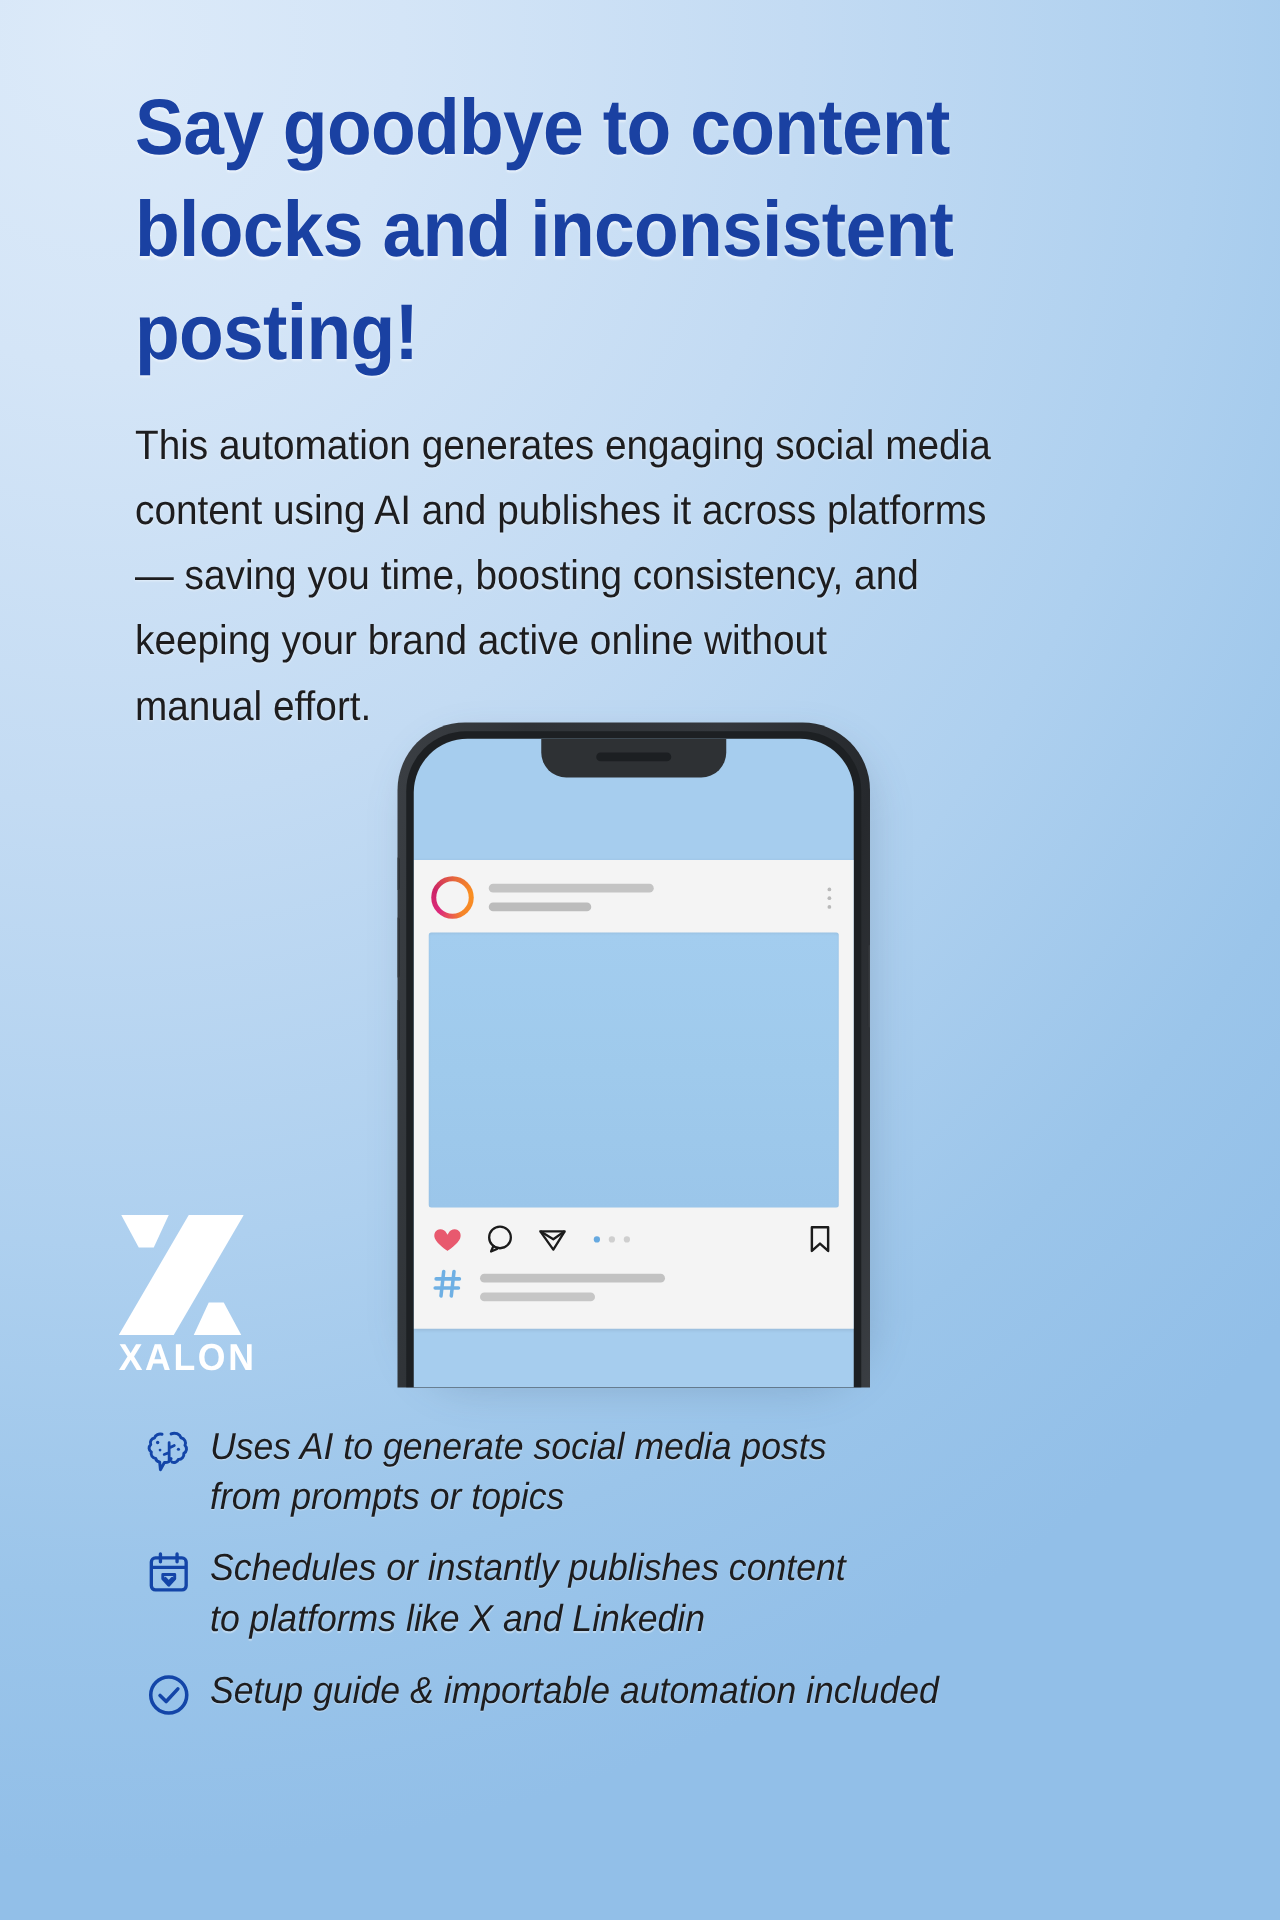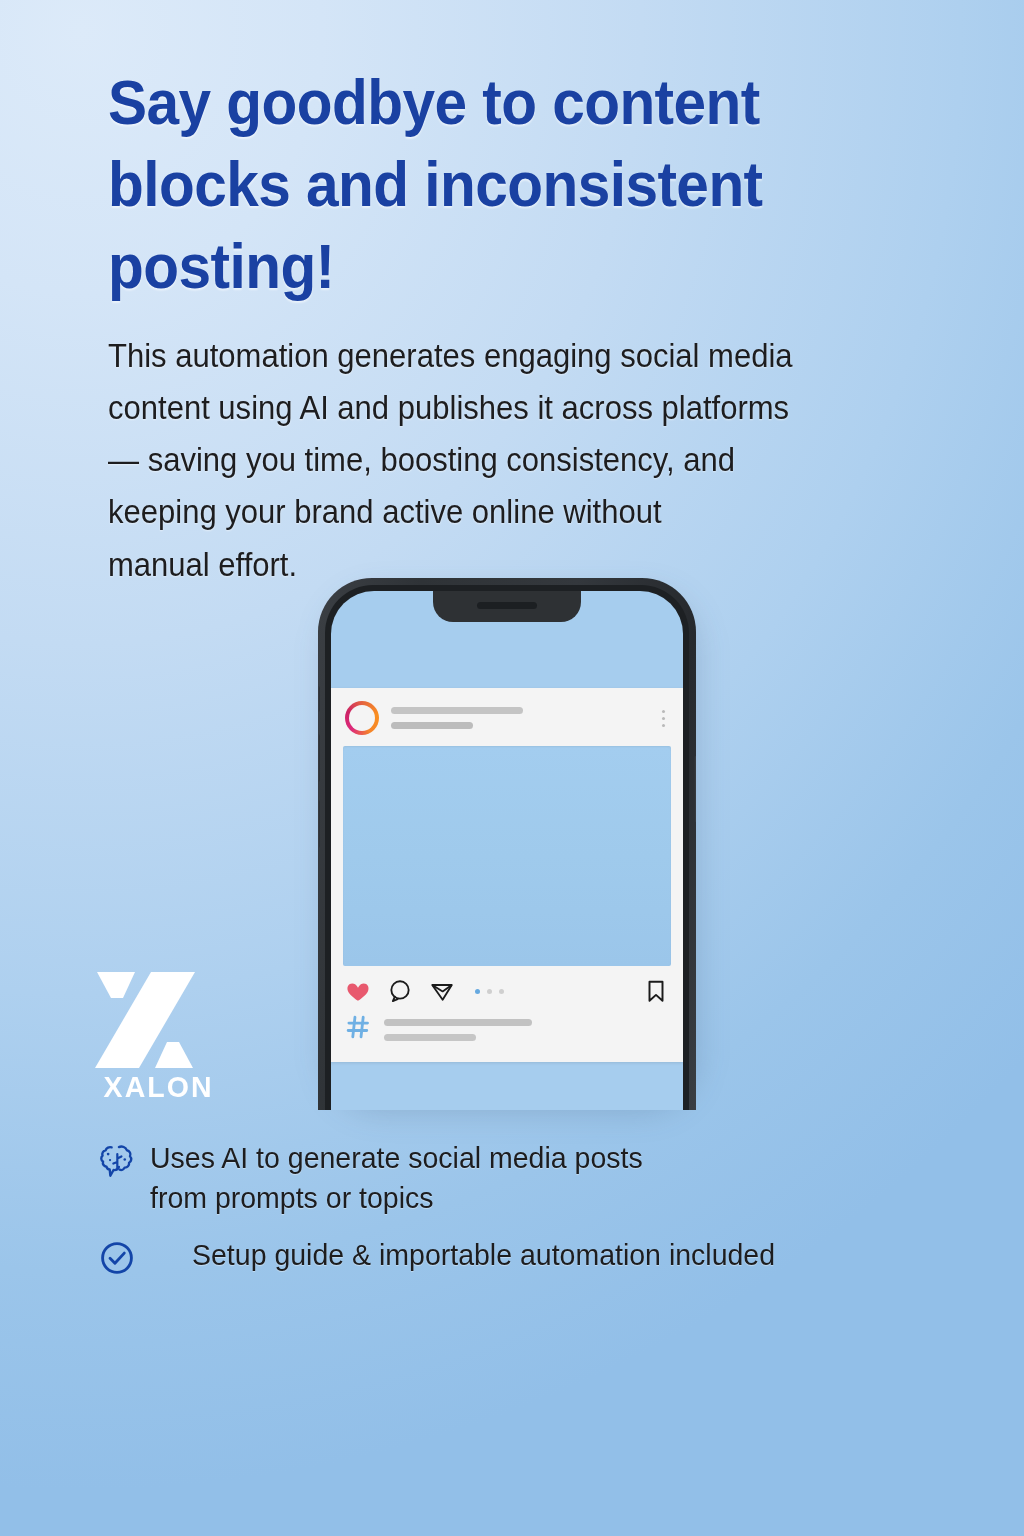--- a/index.html
+++ b/index.html
@@ -187,45 +187,45 @@
   }
   .cap-bars { margin-left:13px; padding-top:5px; flex:1 1 auto; }
   .cap-bars .bar.long  { width:148px; background:#c2c2c2; }
   .cap-bars .bar.short { width:92px; margin-top:8px; background:#c6c6c6; }
 
   
   .logo {
     position:absolute;
     left:95px; top:972px;
     width:125px;
-    text-align:right;
   }
   .logo-mark { display:block; }
   .logo-word {
     margin-top:2px;
     font-size:30px;
     font-weight:bold;
     letter-spacing:2.2px;
     color:#ffffff;
     transform:scaleX(0.95);
     transform-origin:left top;
   }
 
   
   .features {
     position:absolute;
-    left:98px; top:1137px;
+    left:116px; top:1137px;
     width:880px;
+    font-style:italic;
   }
   .feature {
     display:flex;
     align-items:flex-start;
     margin-bottom:16px;
   }
-  .feature:last-child { margin-bottom:16px;gap:42px; }
+  .feature:last-child { margin-bottom:16px; }
   .feat-icon {
     flex:0 0 auto;
     width:52px;
     padding-top:5px;
     display:flex;
     justify-content:flex-start;
   }
   .feat-text {
     font-size:30px;
     line-height:1.34;
@@ -360,20 +360,33 @@
         <path d="M12.2 7.6v9.2M12.2 10.4l2.6-1.3M12.2 12.6l-2.5 1.0" fill="none" stroke="#1345a8" stroke-width="1.4" stroke-linecap="round"></path>
         <circle cx="6.4" cy="7.6" r=".85" fill="#1345a8"></circle>
         <circle cx="7.6" cy="11.4" r=".7" fill="#1345a8"></circle>
         <circle cx="16.9" cy="11.0" r=".8" fill="#1345a8"></circle>
       </svg>
     </span>
     <span class="feat-text">Uses AI to generate social media posts
 from prompts or topics</span>
   </div>
 
+  <div class="feature">
+    <span class="feat-icon">
+      <svg width="38" height="38" viewBox="0 0 24 24" aria-hidden="true">
+        <rect x="3.2" y="4.6" width="17.6" height="16.2" rx="2.1" fill="none" stroke="#1345a8" stroke-width="1.7"></rect>
+        <path d="M3.2 9.4h17.6" stroke="#1345a8" stroke-width="1.7"></path>
+        <path d="M7.8 2.6v4M16.2 2.6v4" stroke="#1345a8" stroke-width="1.7" stroke-linecap="round"></path>
+        <path d="M9.0 13.0h6v2.2l-3 3.2-3-3.2z" fill="none" stroke="#1345a8" stroke-width="1.5" stroke-linejoin="round"></path>
+        <path d="M10.3 15.0l1.7 1.8 1.8-1.9" fill="none" stroke="#1345a8" stroke-width="1.5" stroke-linecap="round" stroke-linejoin="round"></path>
+      </svg>
+    </span>
+    <span class="feat-text">Schedules or instantly publishes content
+to platforms like X and Linkedin</span>
+  </div>
 
 
   <div class="feature">
     <span class="feat-icon">
       <svg width="38" height="38" viewBox="0 0 24 24" aria-hidden="true">
         <circle cx="12" cy="12" r="9.1" fill="none" stroke="#1345a8" stroke-width="1.8"></circle>
         <path d="M7.6 12.2 L10.7 15.3 L16.6 8.9" fill="none" stroke="#1345a8" stroke-width="1.8" stroke-linecap="round" stroke-linejoin="round"></path>
       </svg>
     </span>
     <span class="feat-text">Setup guide &amp; importable automation included</span>

